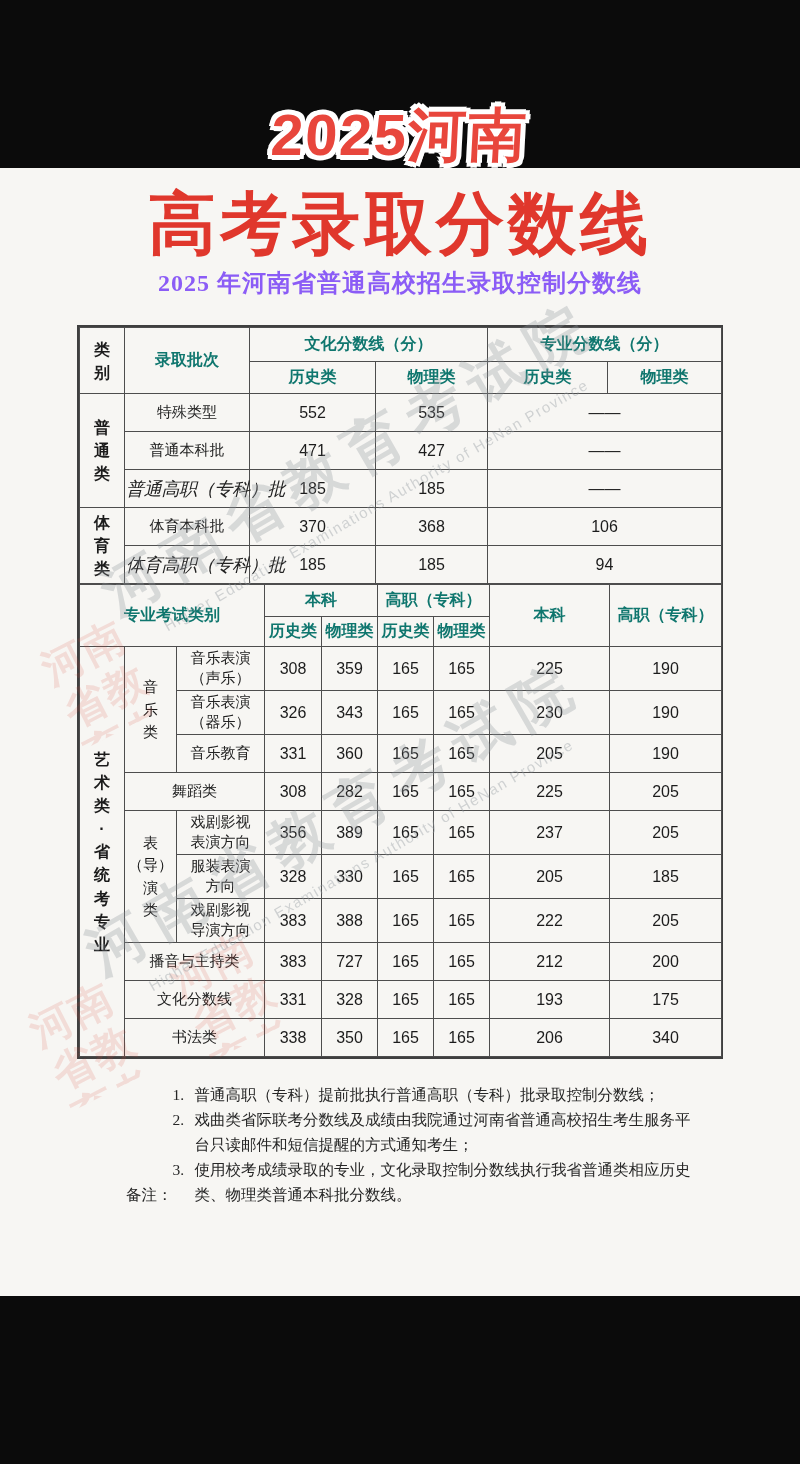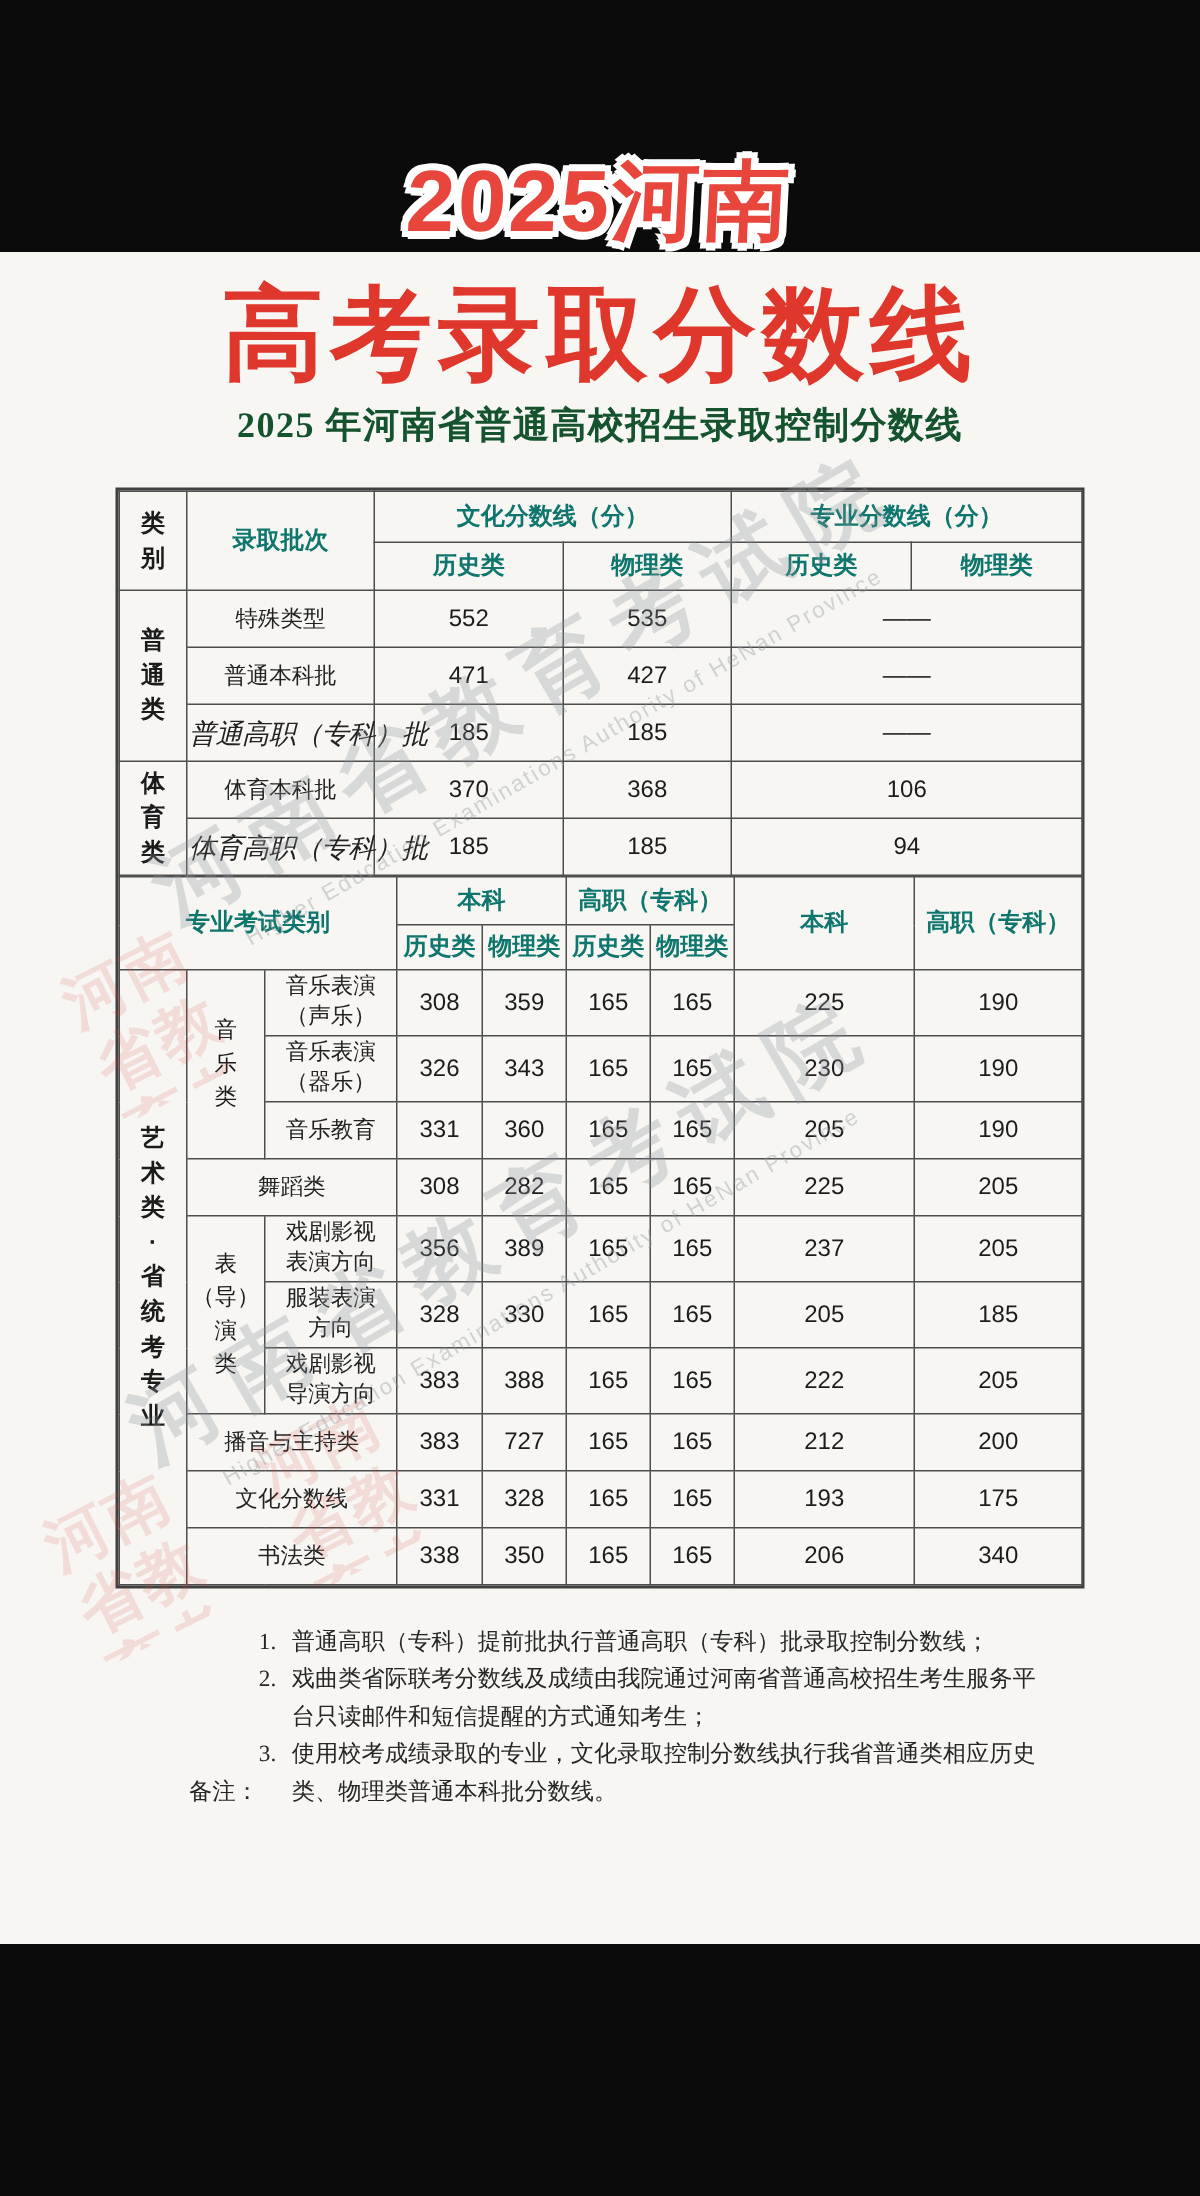--- a/index.html
+++ b/index.html
@@ -29,21 +29,21 @@
   
   .content{position:relative;flex:1 1 auto;overflow:hidden;}
   .main-title{
     margin-top:20px;text-align:center;
     font-size:68px;font-weight:900;letter-spacing:4px;
     color:#e0372c;line-height:1.05;
   }
   .sub-title{
     margin-top:8px;text-align:center;
     font-family:"Liberation Serif","DejaVu Serif",serif;
-    font-size:24px;font-weight:700;letter-spacing:1px;color:#14532d;
+    font-size:24px;font-weight:700;letter-spacing:1px;color:#8b5cf6;
   }
   
   .table-wrap{
     width:642px;margin:26px auto 0;position:relative;
     border:2px solid #3f3f3f;background:transparent;z-index:1;
   }
   table{border-collapse:collapse;width:100%;table-layout:fixed;}
   th,td{
     border:1px solid #4d4d4d;text-align:center;vertical-align:middle;
     padding:2px 1px;box-sizing:border-box;

